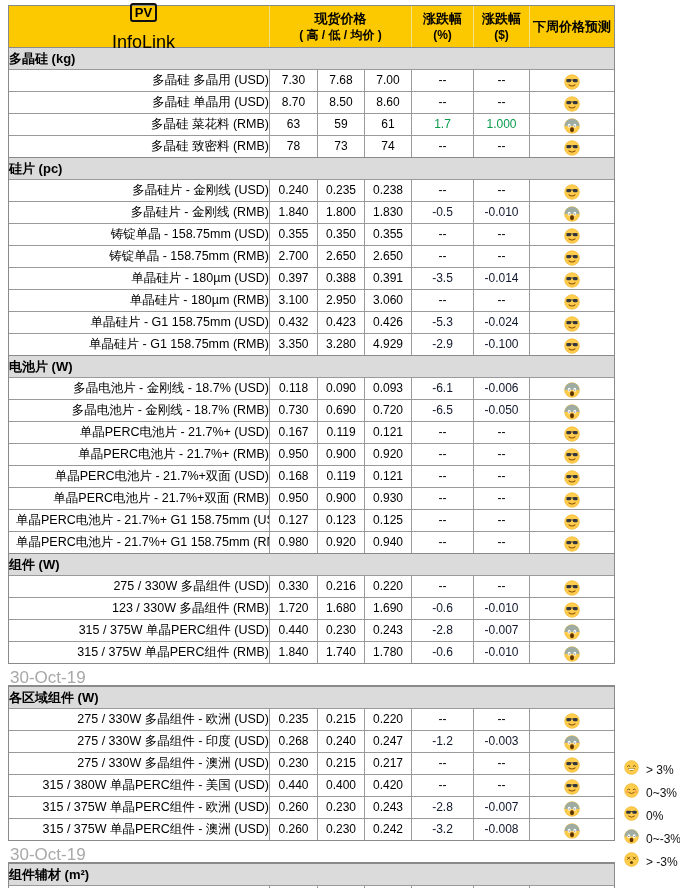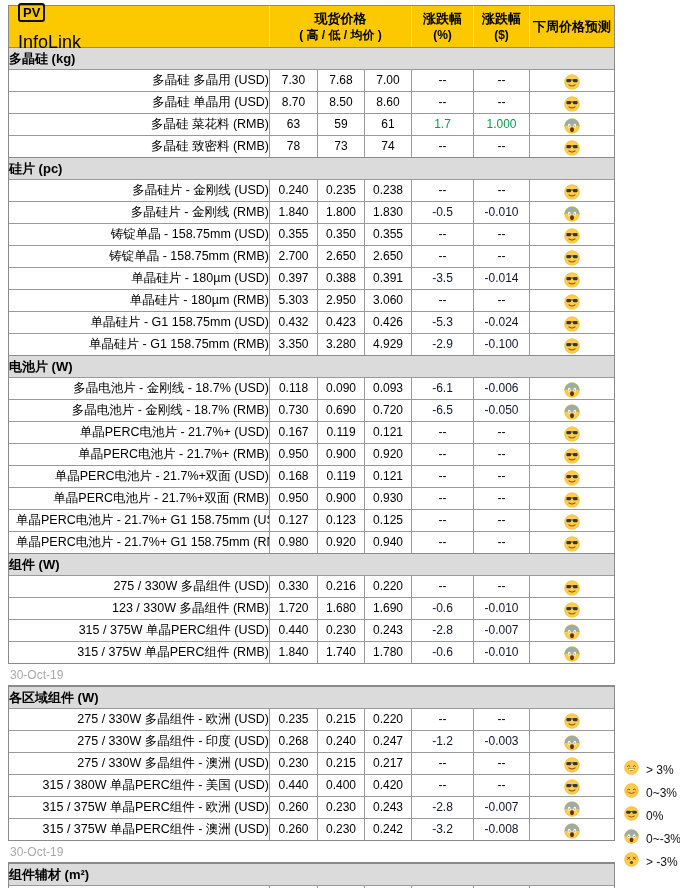--- a/index.html
+++ b/index.html
@@ -5,33 +5,33 @@
   html,body{margin:0;padding:0;background:#fff;}
   body{width:680px;height:888px;font-family:"Liberation Sans","DejaVu Sans",sans-serif;color:#000;}
   .page{position:relative;width:680px;height:888px;overflow:hidden;}
   .tbl{width:605px;margin-left:8px;border:1px solid #8a8a8a;box-sizing:content-box;background:#fff;}
   .grid{display:grid;grid-template-columns:260px 48px 47px 47px 62px 56px 85px;}
   
   .thead{background:#FCC800;border-bottom:1px solid #8a8a8a;}
   .th{border-left:1px solid #f3e08a;display:flex;flex-direction:column;align-items:center;justify-content:center;height:41px;font-weight:bold;font-size:13px;line-height:17px;}
   .th:first-child{border-left:none;}
   .th .sub{font-size:12px;}
-  .logo{display:flex;align-items:flex-start;justify-content:center;gap:12px;grid-column:1;padding-left:9px;}
+  .logo{display:flex;align-items:center;justify-content:center;gap:12px;grid-column:1;padding-left:9px;}
   .pv-box{border:2px solid #111;border-radius:3px;font-size:13px;font-weight:bold;padding:0 3px;line-height:15px;}
   .brand{font-size:18px;font-weight:normal;letter-spacing:0;}
   
   .sec-title{grid-column:1 / span 7;background:#DBDBDB;font-weight:bold;font-size:13px;height:21px;line-height:21px;border-top:1px solid #8a8a8a;}
   .row>div{border-top:1px solid #9a9a9a;height:21px;line-height:21px;font-size:12px;text-align:center;overflow:hidden;white-space:nowrap;}
   .row>div+div{border-left:1px solid #9a9a9a;}
   .row .c-name{text-align:right;padding-left:7px;font-size:12.5px;}
   .neg{color:#0f172a;}
   .pos{color:#089B4C;}
   .c-emoji{display:flex;align-items:center;justify-content:center;}
   .c-emoji svg{width:16px;height:16px;display:block;margin-top:2px;}
-  .date{margin:4px 0 4px 10px;font-size:12px;color:#A8A8A8;height:13px;}
+  .date{margin:4px 0 4px 10px;font-size:17px;color:#A8A8A8;height:13px;}
   
   .legend{position:absolute;left:624px;top:758px;width:56px;}
   .lg-item{display:flex;align-items:center;height:23px;gap:7px;}
   .lg-item svg{width:15px;height:15px;flex:0 0 15px;}
   .lg-label{font-size:12px;color:#111;white-space:nowrap;}
 </style>
 </head>
 <body>
 
 <div class="page">
@@ -139,21 +139,21 @@
           </div></div>
         <div class="row" style="display: contents;"><div class="c-name">单晶硅片 - 180µm (USD)</div><div class="c-num">0.397</div><div class="c-num">0.388</div><div class="c-num">0.391</div><div class="c-num neg">-3.5</div><div class="c-num neg">-0.014</div><div class="c-emoji">
             <svg viewBox="0 0 20 20" xmlns="http://www.w3.org/2000/svg">
               <circle cx="10" cy="10" r="9.2" fill="#FFCC4D" stroke="#E3A800" stroke-width="0.6"></circle>
               <rect x="2.9" y="6.4" width="6" height="4" rx="1.7" fill="#31373D"></rect>
               <rect x="11.1" y="6.4" width="6" height="4" rx="1.7" fill="#31373D"></rect>
               <rect x="8" y="6.9" width="4" height="1.1" fill="#31373D"></rect>
               <path d="M6.2 13.5 Q10 16.6 13.8 13.5" stroke="#8A4B00" stroke-width="1.3" fill="none" stroke-linecap="round"></path>
             </svg>
           </div></div>
-        <div class="row" style="display: contents;"><div class="c-name">单晶硅片 - 180µm (RMB)</div><div class="c-num">5.303</div><div class="c-num">2.950</div><div class="c-num">3.060</div><div class="c-num">--</div><div class="c-num">--</div><div class="c-emoji">
+        <div class="row" style="display: contents;"><div class="c-name">单晶硅片 - 180µm (RMB)</div><div class="c-num">3.100</div><div class="c-num">2.950</div><div class="c-num">3.060</div><div class="c-num">--</div><div class="c-num">--</div><div class="c-emoji">
             <svg viewBox="0 0 20 20" xmlns="http://www.w3.org/2000/svg">
               <circle cx="10" cy="10" r="9.2" fill="#FFCC4D" stroke="#E3A800" stroke-width="0.6"></circle>
               <rect x="2.9" y="6.4" width="6" height="4" rx="1.7" fill="#31373D"></rect>
               <rect x="11.1" y="6.4" width="6" height="4" rx="1.7" fill="#31373D"></rect>
               <rect x="8" y="6.9" width="4" height="1.1" fill="#31373D"></rect>
               <path d="M6.2 13.5 Q10 16.6 13.8 13.5" stroke="#8A4B00" stroke-width="1.3" fill="none" stroke-linecap="round"></path>
             </svg>
           </div></div>
         <div class="row" style="display: contents;"><div class="c-name">单晶硅片 - G1 158.75mm (USD)</div><div class="c-num">0.432</div><div class="c-num">0.423</div><div class="c-num">0.426</div><div class="c-num neg">-5.3</div><div class="c-num neg">-0.024</div><div class="c-emoji">
             <svg viewBox="0 0 20 20" xmlns="http://www.w3.org/2000/svg">

